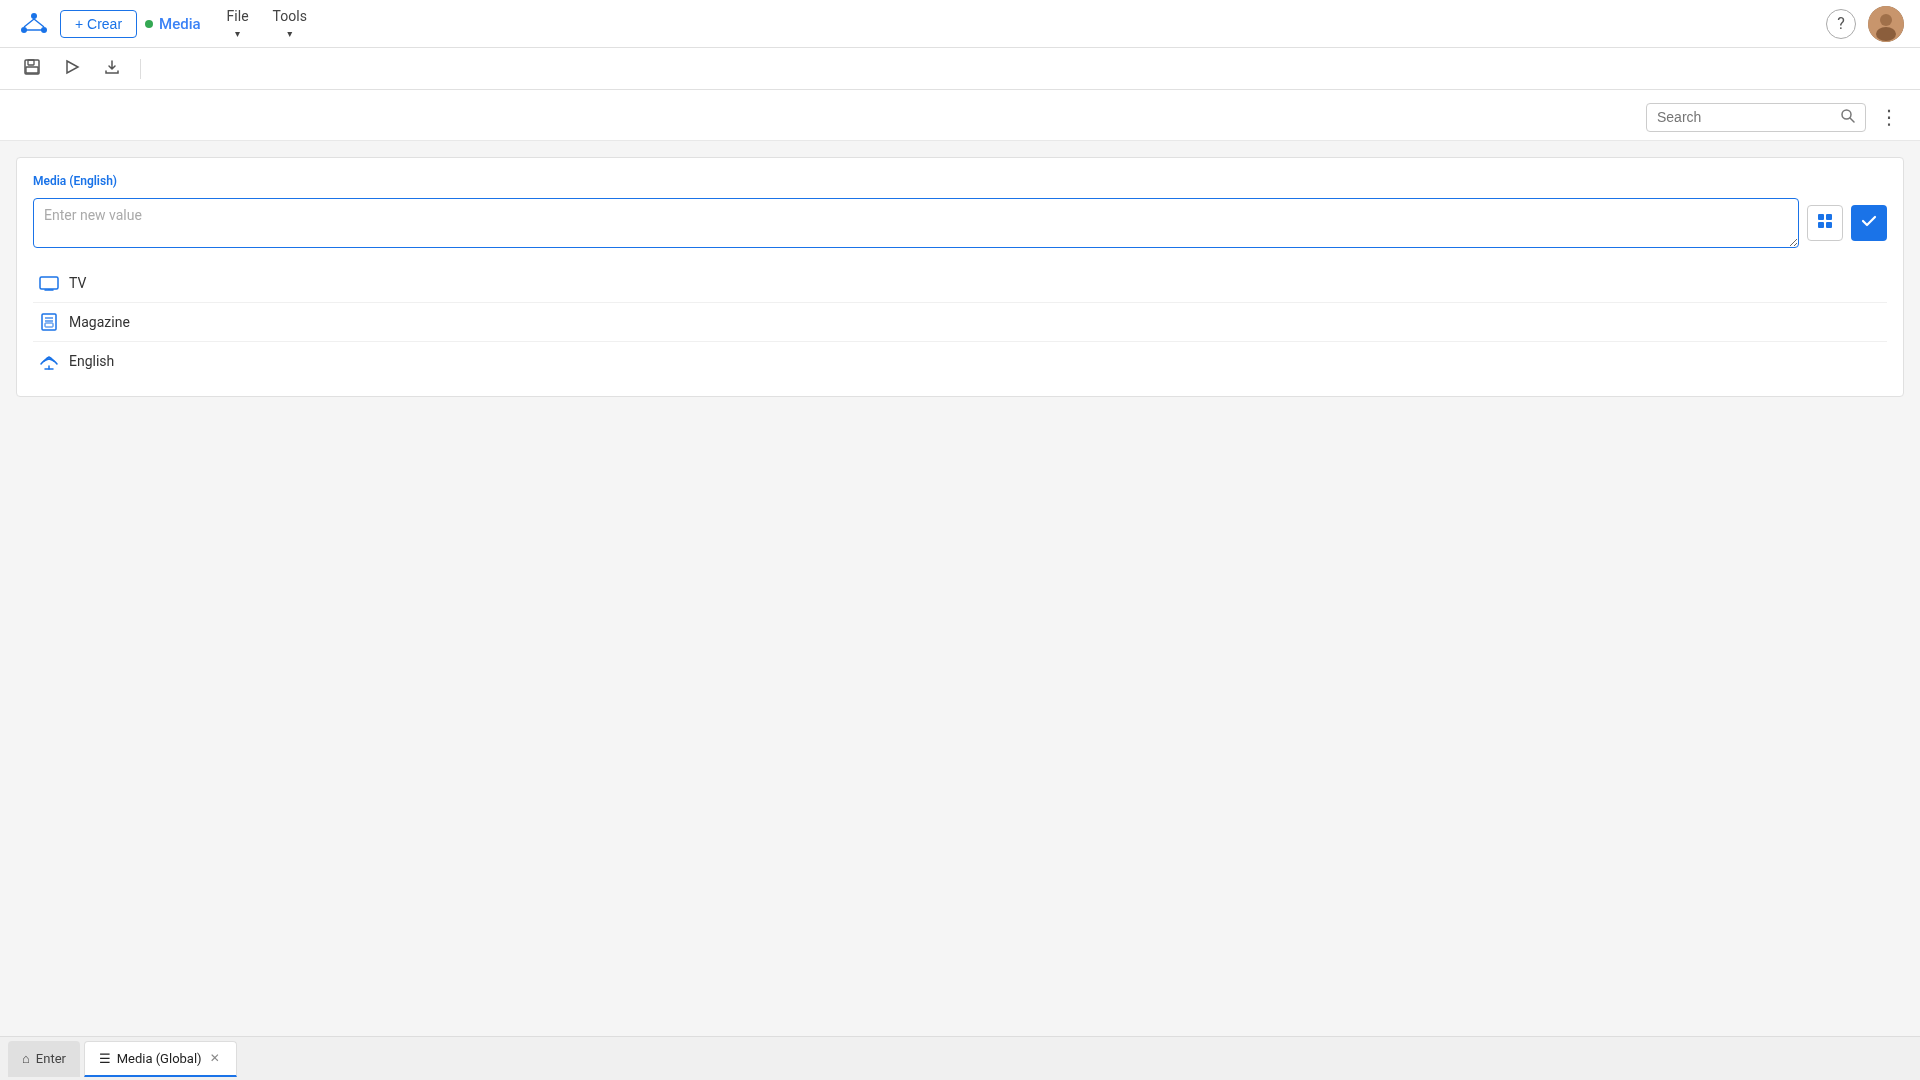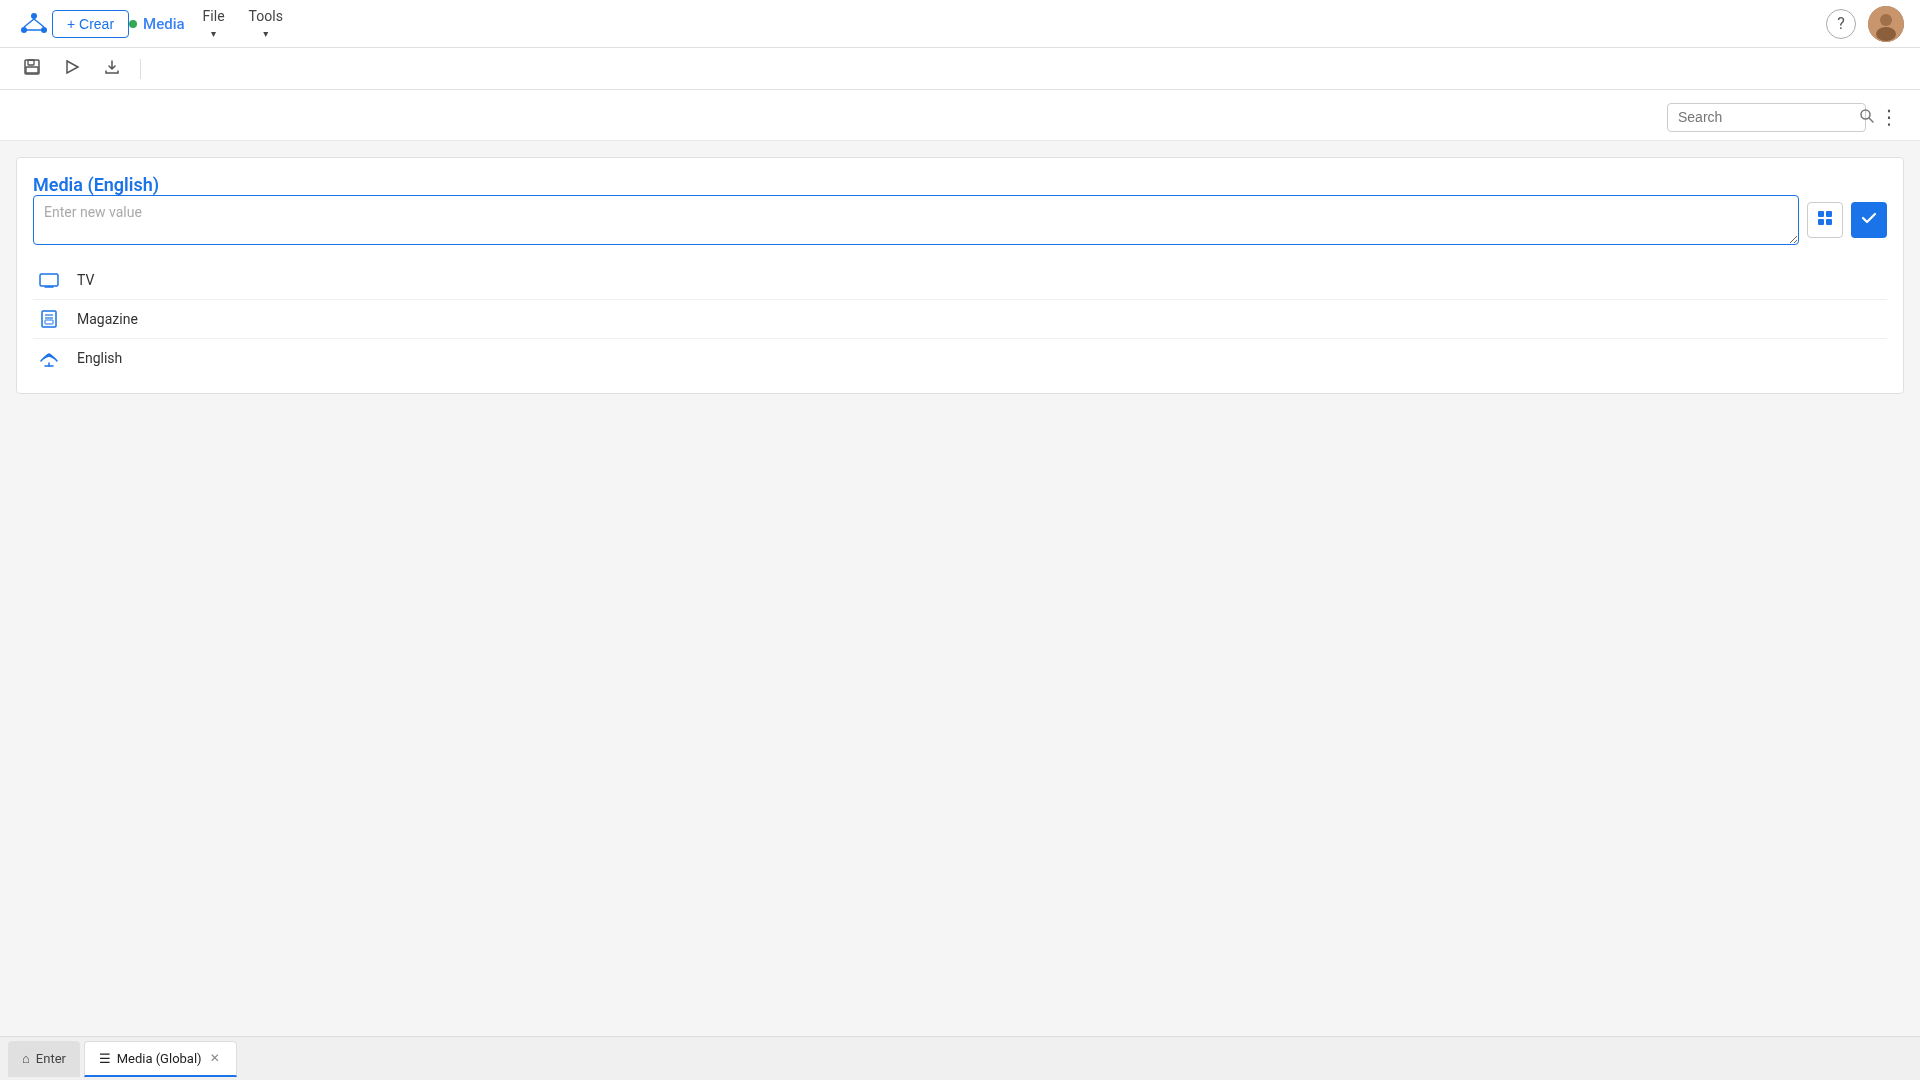--- a/index.html
+++ b/index.html
@@ -6,21 +6,21 @@
     body { font-family: -apple-system, BlinkMacSystemFont, 'Segoe UI', Roboto, sans-serif; background: #f5f5f5; width: 1920px; height: 1080px; overflow: hidden; font-size: 14px; }
 
     
     .top-nav {
       display: flex;
       align-items: center;
       background: #fff;
       border-bottom: 1px solid #e0e0e0;
       height: 48px;
       padding: 0 16px;
-      gap: 0;
+      gap: 8px;
     }
     .logo {
       width: 36px;
       height: 36px;
       display: flex; align-items: center; justify-content: center;
     }
     .btn-crear {
       display: flex; align-items: center; gap: 4px;
       border: 1.5px solid #1a73e8;
       color: #1a73e8;
@@ -118,21 +118,21 @@
       padding: 12px 16px 8px;
       gap: 8px;
       background: #fff;
     }
     .search-box {
       display: flex;
       align-items: center;
       border: 1px solid #ccc;
       border-radius: 4px;
       padding: 4px 10px;
-      width: 199px;
+      width: 220px;
       background: #fff;
     }
     .search-input {
       border: none; outline: none;
       font-size: 14px;
       color: #333;
       flex: 1;
       background: transparent;
     }
     .search-icon-btn {
@@ -156,22 +156,23 @@
       min-height: calc(1080px - 48px - 42px - 50px - 44px);
     }
     .card {
       background: #fff;
       border: 1px solid #e0e0e0;
       border-radius: 4px;
       padding: 16px;
     }
     .section-title {
       color: #1a73e8;
-      font-size: 18px;
+      font-size: 12px;
       font-weight: 600;
+      margin-bottom: 10px;
     }
 
     
     .new-value-area {
       display: flex;
       align-items: center;
       gap: 8px;
       margin-bottom: 16px;
     }
     .new-value-textarea {
@@ -204,21 +205,21 @@
       cursor: pointer;
       background: #1a73e8;
       color: #fff;
       font-size: 16px;
     }
 
     
     .list-item {
       display: flex;
       align-items: center;
-      gap: 16px;
+      gap: 8px;
       padding: 10px 4px;
       border-bottom: 1px solid #f0f0f0;
       cursor: pointer;
     }
     .list-item:last-child { border-bottom: none; }
     .list-item-icon {
       color: #1a73e8;
       font-size: 18px;
       width: 24px;
       display: flex; align-items: center; justify-content: center;

